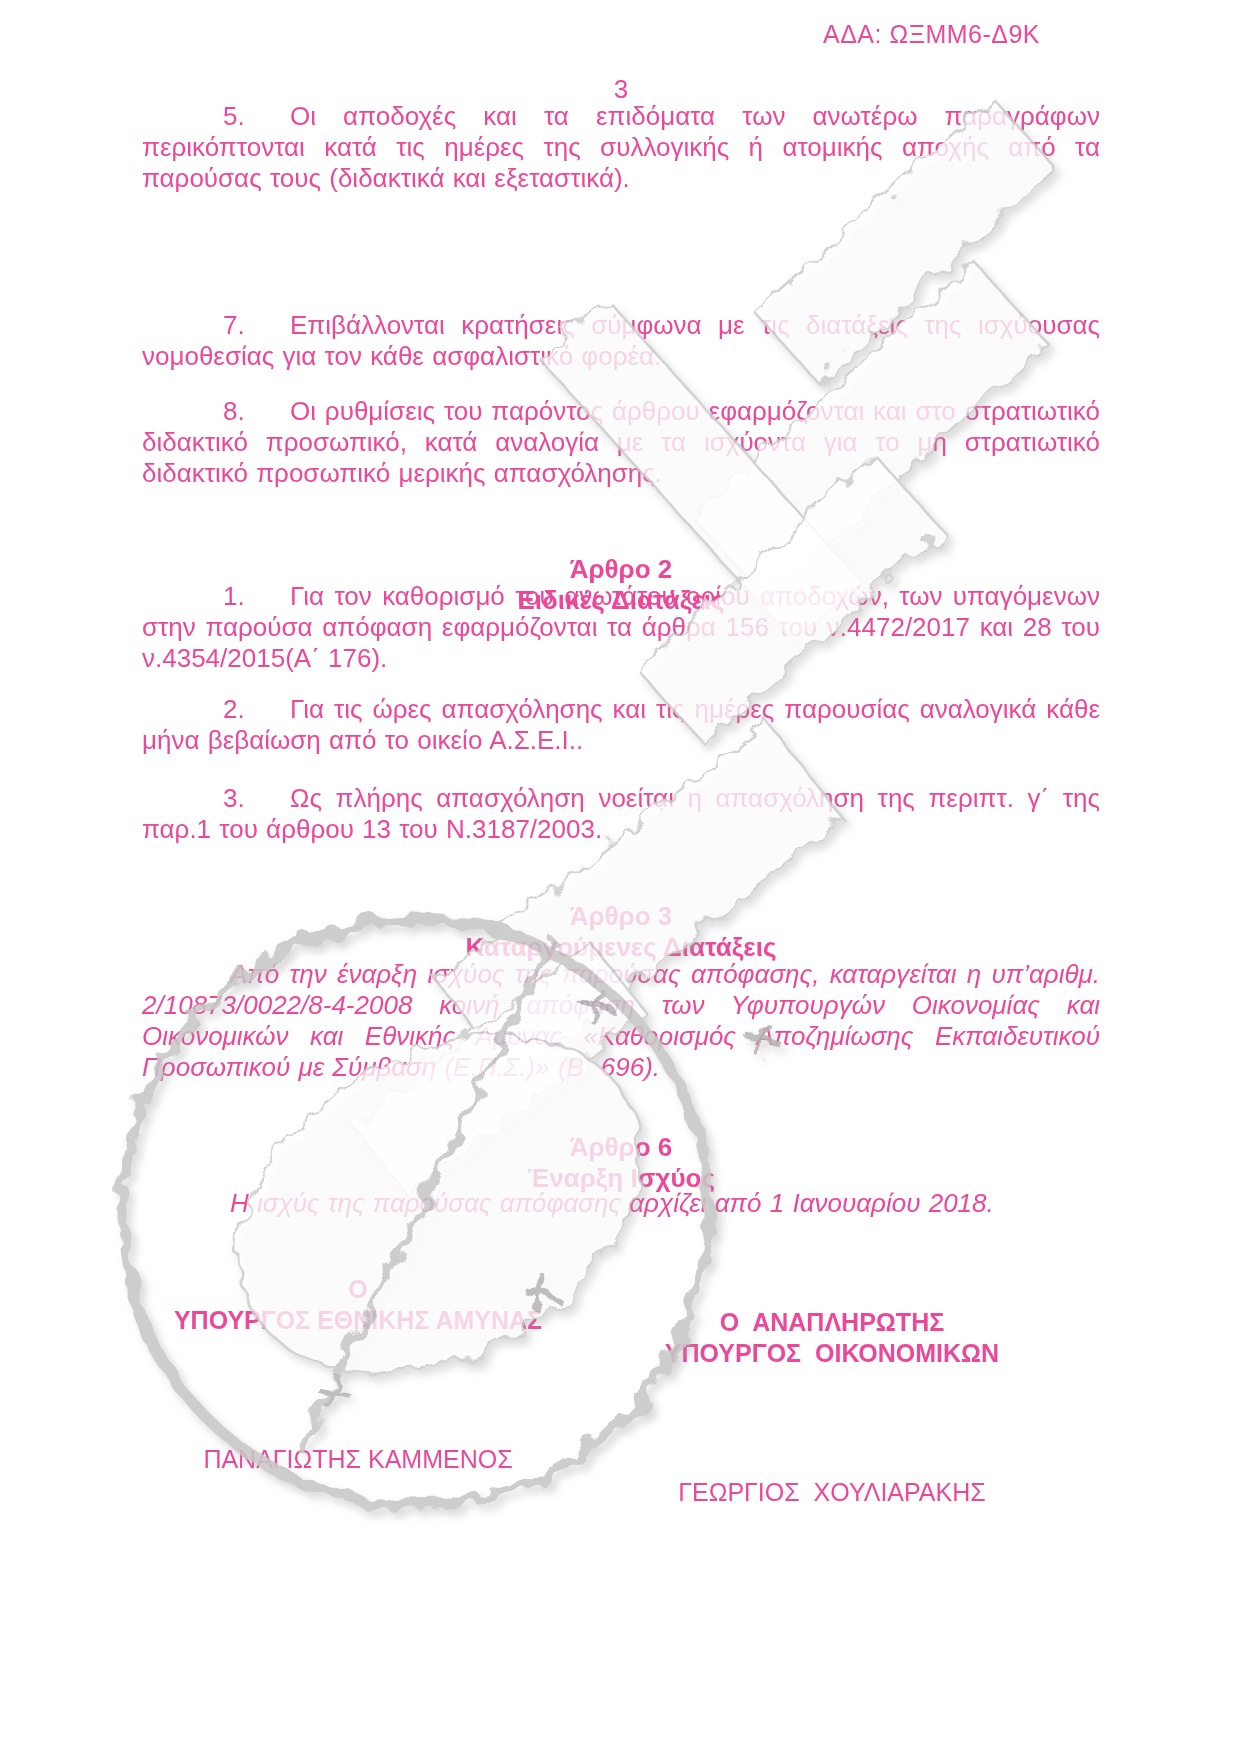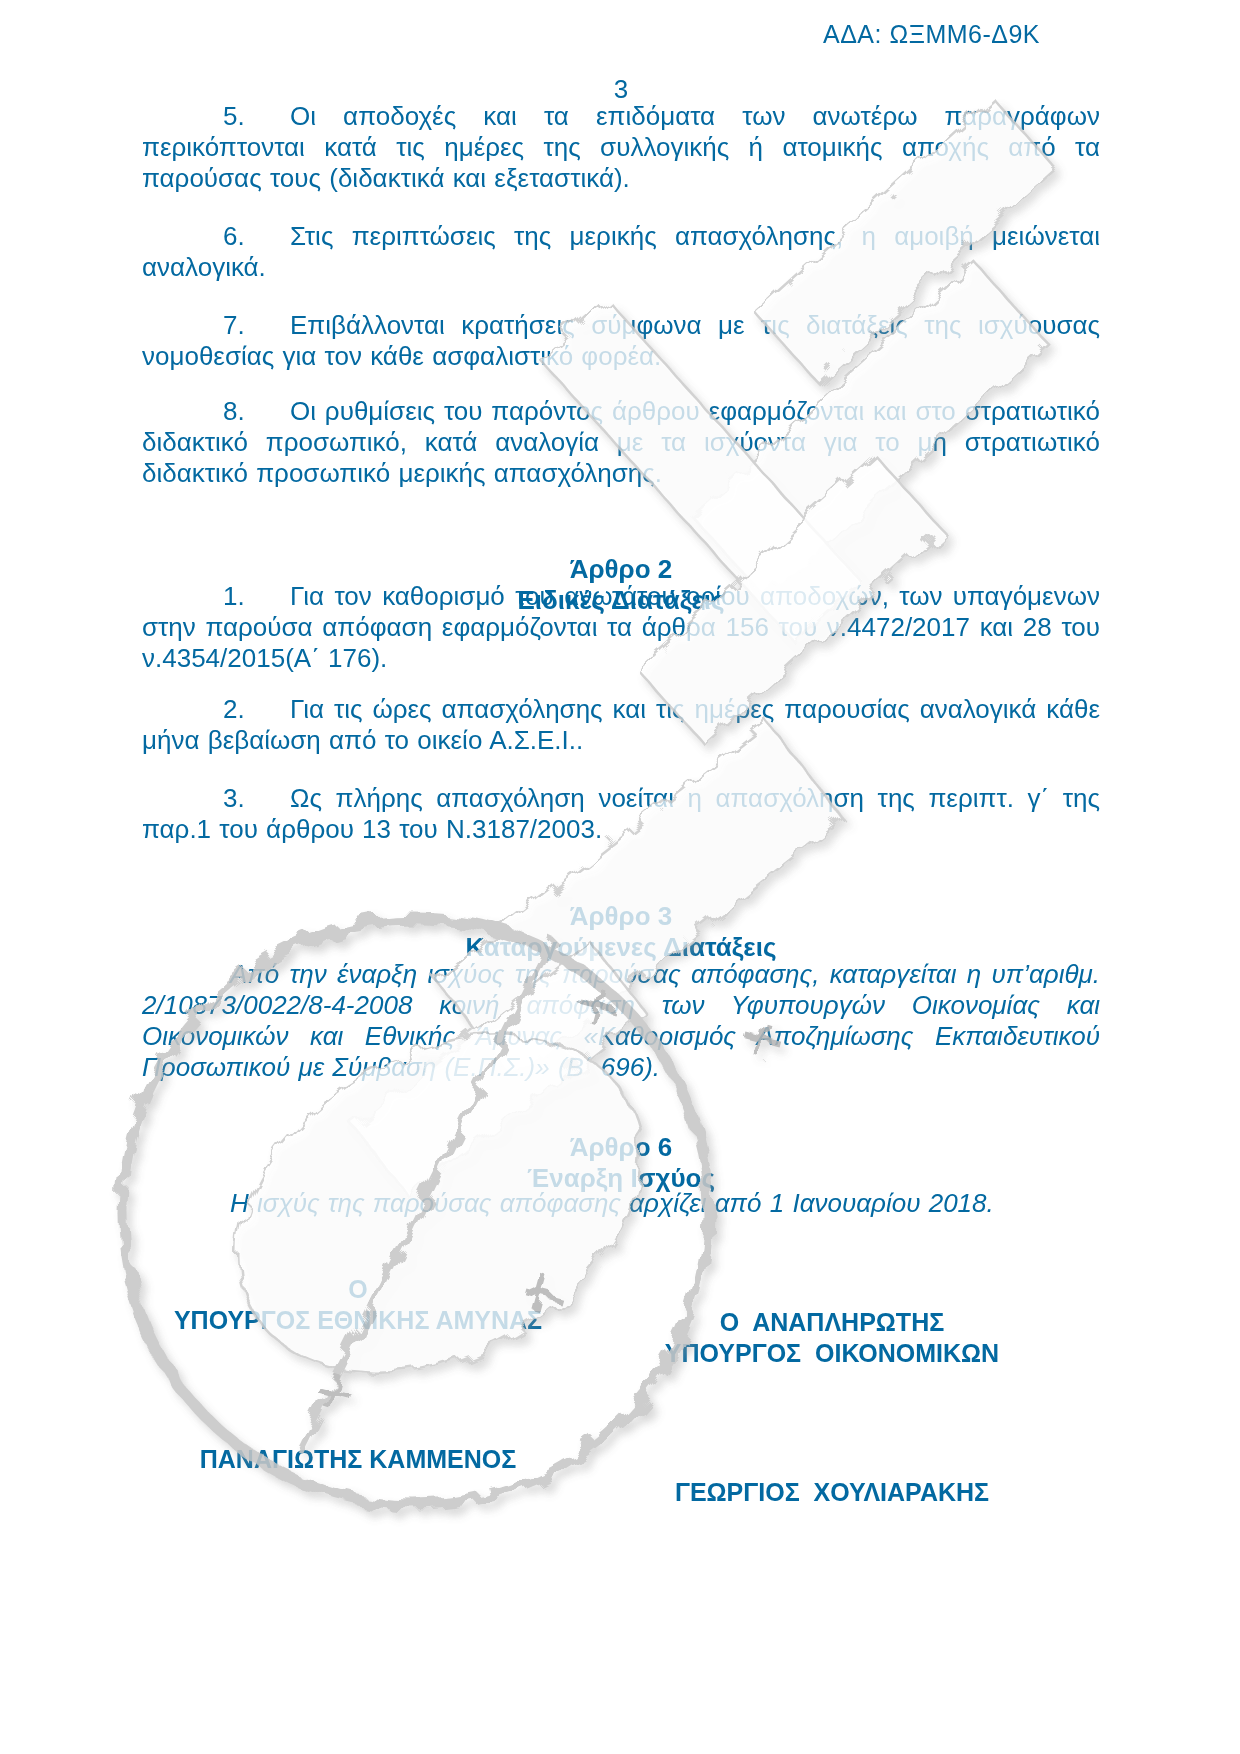--- a/index.html
+++ b/index.html
@@ -3,21 +3,21 @@
 <meta charset="utf-8">
 <style>
   html, body { margin: 0; padding: 0; background: #ffffff; }
   .page {
     position: relative;
     width: 1240px;
     height: 1754px;
     background: #ffffff;
     overflow: hidden;
     font-family: "Liberation Sans", "DejaVu Sans", sans-serif;
-    color: #0369a1;
+    color: #ec4899;
   }
   .abs { position: absolute; }
   .ada {
     left: 823px; top: 19px;
     font-size: 25px; line-height: 30px;
     letter-spacing: 0.5px;
     white-space: pre;
   }
   .pagenum {
     left: 142px; top: 74px; width: 958px;
@@ -40,43 +40,40 @@
     white-space: pre-line;
     margin-top: 28px;
   }
   .sigrole {
     font-size: 25px; line-height: 31px;
     font-weight: bold; text-align: center;
     white-space: pre-wrap;
   }
   .signame {
     font-size: 25px; line-height: 31px;
-    font-weight: bold; text-align: center;
+    font-weight: normal; text-align: center;
     white-space: pre-wrap;
   }
   .sig-left  { left: 118px; width: 480px; }
   .sig-right { left: 592px; width: 480px; margin-top: 33px; }
   .watermark {
     left: 0; top: 0;
     pointer-events: none;
   }
 </style>
 </head>
 <body>
 
 <div class="page">
 
   <div class="abs ada">ΑΔΑ: ΩΞΜΜ6-Δ9Κ</div>
   <div class="abs pagenum">3</div>
 
   <div class="abs para numbered" style="top:101px">
     <span class="pnum">5.</span><span>Οι αποδοχές και τα επιδόματα των ανωτέρω παραγράφων περικόπτονται κατά τις ημέρες της συλλογικής ή ατομικής αποχής από τα παρούσας τους (διδακτικά και εξεταστικά).</span>
-  </div>
-  <div class="abs para numbered" style="top:221px">
-    <span class="pnum">6.</span><span>Στις περιπτώσεις της μερικής απασχόλησης, η αμοιβή μειώνεται αναλογικά.</span>
   </div>
   <div class="abs para numbered" style="top:310px">
     <span class="pnum">7.</span><span>Επιβάλλονται κρατήσεις σύμφωνα με τις διατάξεις της ισχύουσας νομοθεσίας για τον κάθε ασφαλιστικό φορέα.</span>
   </div>
   <div class="abs para numbered" style="top:396px">
     <span class="pnum">8.</span><span>Οι ρυθμίσεις του παρόντος άρθρου εφαρμόζονται και στο στρατιωτικό διδακτικό προσωπικό, κατά αναλογία με τα ισχύοντα για το μη στρατιωτικό διδακτικό προσωπικό μερικής απασχόλησης.</span>
   </div>
 
   <div class="abs heading" style="top:526px">Άρθρο 2
 Ειδικές Διατάξεις</div>

